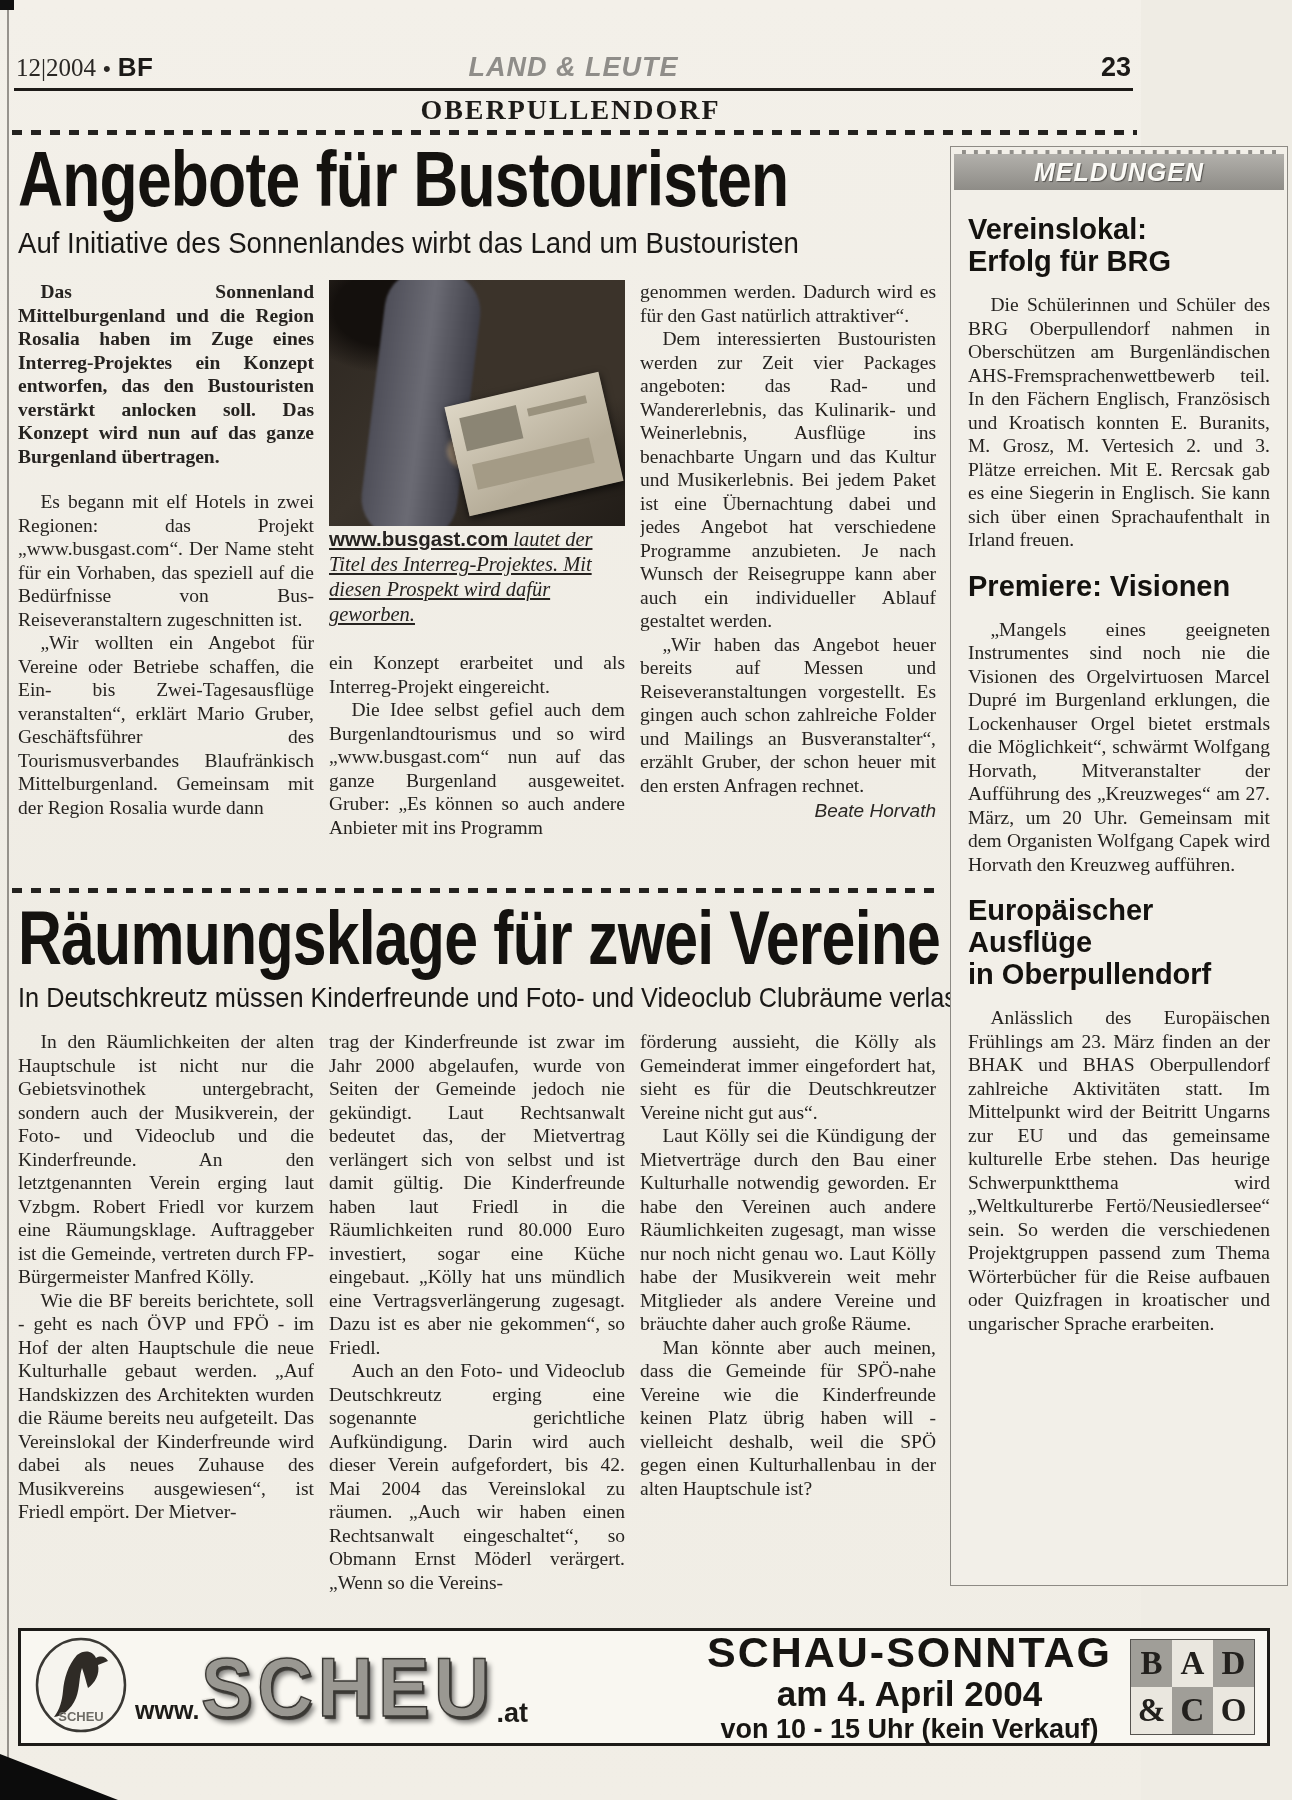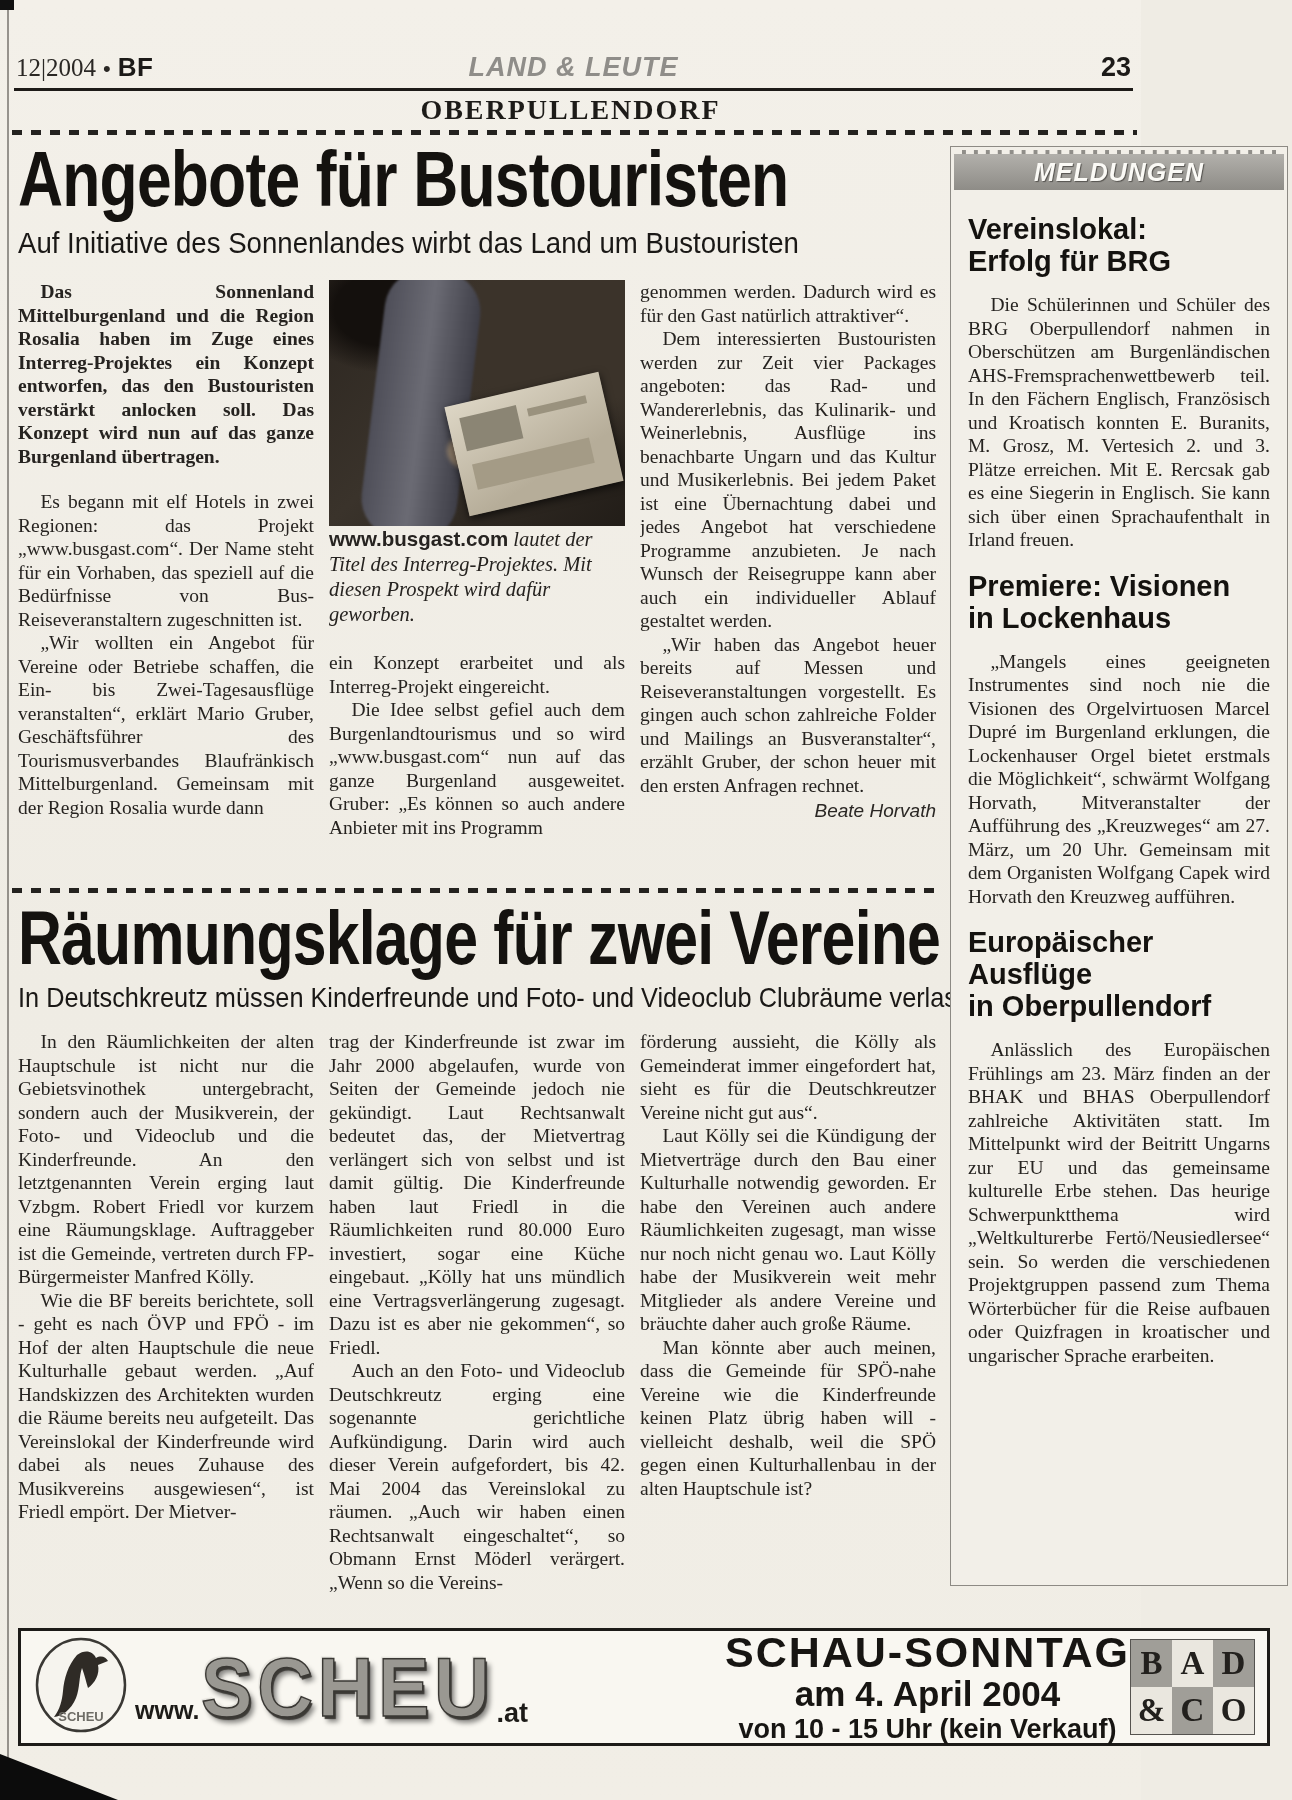--- a/index.html
+++ b/index.html
@@ -48,21 +48,21 @@
   .photo{position:relative;width:296px;height:246px;overflow:hidden;background:
     radial-gradient(120px 90px at 18% 12%,#14100d 0 40%,transparent 70%),
     radial-gradient(200px 160px at 80% 20%,#3b332a 0 50%,transparent 80%),
     linear-gradient(135deg,#2c2620 0%,#3a332b 45%,#221d18 100%);}
   .photo .sleeve{position:absolute;left:44px;top:-10px;width:96px;height:270px;background:linear-gradient(90deg,#4e4e58,#6b6b74 50%,#3e3e47);transform:rotate(7deg);border-radius:40px;filter:blur(1px);}
   .photo .hand{position:absolute;left:118px;top:150px;width:60px;height:42px;background:#8d7c68;border-radius:50%;filter:blur(2px);}
   .photo .brochure{position:absolute;right:12px;top:108px;width:158px;height:112px;background:linear-gradient(160deg,#ddd6c5,#b6ad99 70%);transform:rotate(-13deg);box-shadow:0 3px 8px #000a;}
   .photo .brochure .ph1{position:absolute;left:12px;top:14px;width:58px;height:34px;background:#8b8574;}
   .photo .brochure .ph2{position:absolute;left:80px;top:20px;width:60px;height:8px;background:#9a927e;}
   .photo .brochure .ph3{position:absolute;left:14px;top:62px;width:120px;height:26px;background:#a49b86;}
-  .caption{margin-top:8px;font-size:20.5px;line-height:25px;text-align:left;text-indent:0;}
+  .caption{margin-top:8px;font-size:20.5px;line-height:25px;text-align:left;text-indent:0;text-decoration:underline;}
   .caption .cap-brand{font-family:"Liberation Sans",sans-serif;font-weight:bold;font-style:normal;}
   .caption .cap-rest{font-style:italic;}
   .col .below-photo{margin-top:24px;}
 
   
   #article2{top:898px;}
   #article2 .headline{font-size:76px;line-height:80px;}
   #article2 .subhead{font-size:27.5px;margin-top:4px;}
   #article2 .cols{margin-top:16px;height:578px;}
 
@@ -74,21 +74,21 @@
   .sb-title{font-family:"Liberation Sans",sans-serif;font-weight:bold;font-size:29px;line-height:32px;color:#14120f;margin-top:18px;}
   .sb-title.first{margin-top:10px;}
   .sb-text{margin-top:16px;font-family:"Liberation Serif",serif;font-size:19.5px;line-height:23.5px;text-align:justify;color:#262320;text-indent:1.15em;hyphens:auto;}
 
   
   #ad{position:absolute;left:18px;top:1628px;width:1252px;height:118px;background:#f9f7f1;border:3px solid #1d1b18;box-sizing:border-box;display:flex;align-items:center;padding:0 12px;font-family:"Liberation Sans",sans-serif;}
   .ad-logo{flex:0 0 auto;margin-right:6px;}
   .ad-www{font-weight:bold;font-size:25px;align-self:flex-end;margin:0 2px 18px 0;color:#1d1b18;}
   .ad-brand{font-weight:bold;font-size:84px;line-height:90px;letter-spacing:5px;color:#9a9892;-webkit-text-stroke:1.5px #3a3834;text-shadow:-2px -2px 1px #e5e3dd,2px 3px 1px #3c3a36,5px 6px 5px rgba(0,0,0,.45);transform:scaleX(.92);transform-origin:0 50%;}
   .ad-tld{font-weight:bold;font-size:27px;align-self:flex-end;margin:0 0 14px -24px;color:#1d1b18;}
-  .ad-center{margin-left:auto;text-align:center;color:#171512;}
+  .ad-center{margin-left:auto;margin-right:18px;text-align:center;color:#171512;}
   .ad-l1{font-weight:bold;font-size:43px;letter-spacing:2px;line-height:46px;}
   .ad-l2{font-weight:bold;font-size:35px;line-height:38px;}
   .ad-l3{font-weight:bold;font-size:27px;line-height:32px;}
   .badco{display:grid;grid-template-columns:repeat(3,41px);grid-auto-rows:47px;border:1px solid #55534f;}
   .badco div{display:flex;align-items:center;justify-content:center;font-family:"Liberation Serif",serif;font-weight:bold;font-size:33px;color:#22201d;}
   .badco .g{background:#a09e98;}
   .badco .l{background:#eae7df;}
 </style>
 </head>
 <body>
@@ -166,21 +166,20 @@
         <span>MELDUNGEN</span>
       </div>
     <div class="sb-inner">
       <div class="sb-title first">
         <div>Vereinslokal:</div>
         <div>Erfolg für BRG</div>
       </div>
       <div class="sb-text">Die Schülerinnen und Schüler des BRG Oberpullendorf nahmen in Oberschützen am Burgenländischen AHS-Fremsprachenwettbewerb teil. In den Fächern Englisch, Französisch und Kroatisch konnten E. Buranits, M. Grosz, M. Vertesich 2. und 3. Plätze erreichen. Mit E. Rercsak gab es eine Siegerin in Englisch. Sie kann sich über einen Sprachaufenthalt in Irland freuen.</div>
       <div class="sb-title">
         <div>Premiere: Visionen</div>
-        <div>in Lockenhaus</div>
       </div>
       <div class="sb-text">„Mangels eines geeigneten Instrumentes sind noch nie die Visionen des Orgelvirtuosen Marcel Dupré im Burgenland erklungen, die Lockenhauser Orgel bietet erstmals die Möglichkeit“, schwärmt Wolfgang Horvath, Mitveranstalter der Aufführung des „Kreuzweges“ am 27. März, um 20 Uhr. Gemeinsam mit dem Organisten Wolfgang Capek wird Horvath den Kreuzweg aufführen.</div>
       <div class="sb-title">
         <div>Europäischer Ausflüge</div>
         <div>in Oberpullendorf</div>
       </div>
       <div class="sb-text">Anlässlich des Europäischen Frühlings am 23. März finden an der BHAK und BHAS Oberpullendorf zahlreiche Aktivitäten statt. Im Mittelpunkt wird der Beitritt Ungarns zur EU und das gemeinsame kulturelle Erbe stehen. Das heurige Schwerpunktthema wird „Weltkulturerbe Fertö/Neusiedlersee“ sein. So werden die verschiedenen Projektgruppen passend zum Thema Wörterbücher für die Reise aufbauen oder Quizfragen in kroatischer und ungarischer Sprache erarbeiten.</div>
     </div>
   </div>
 

